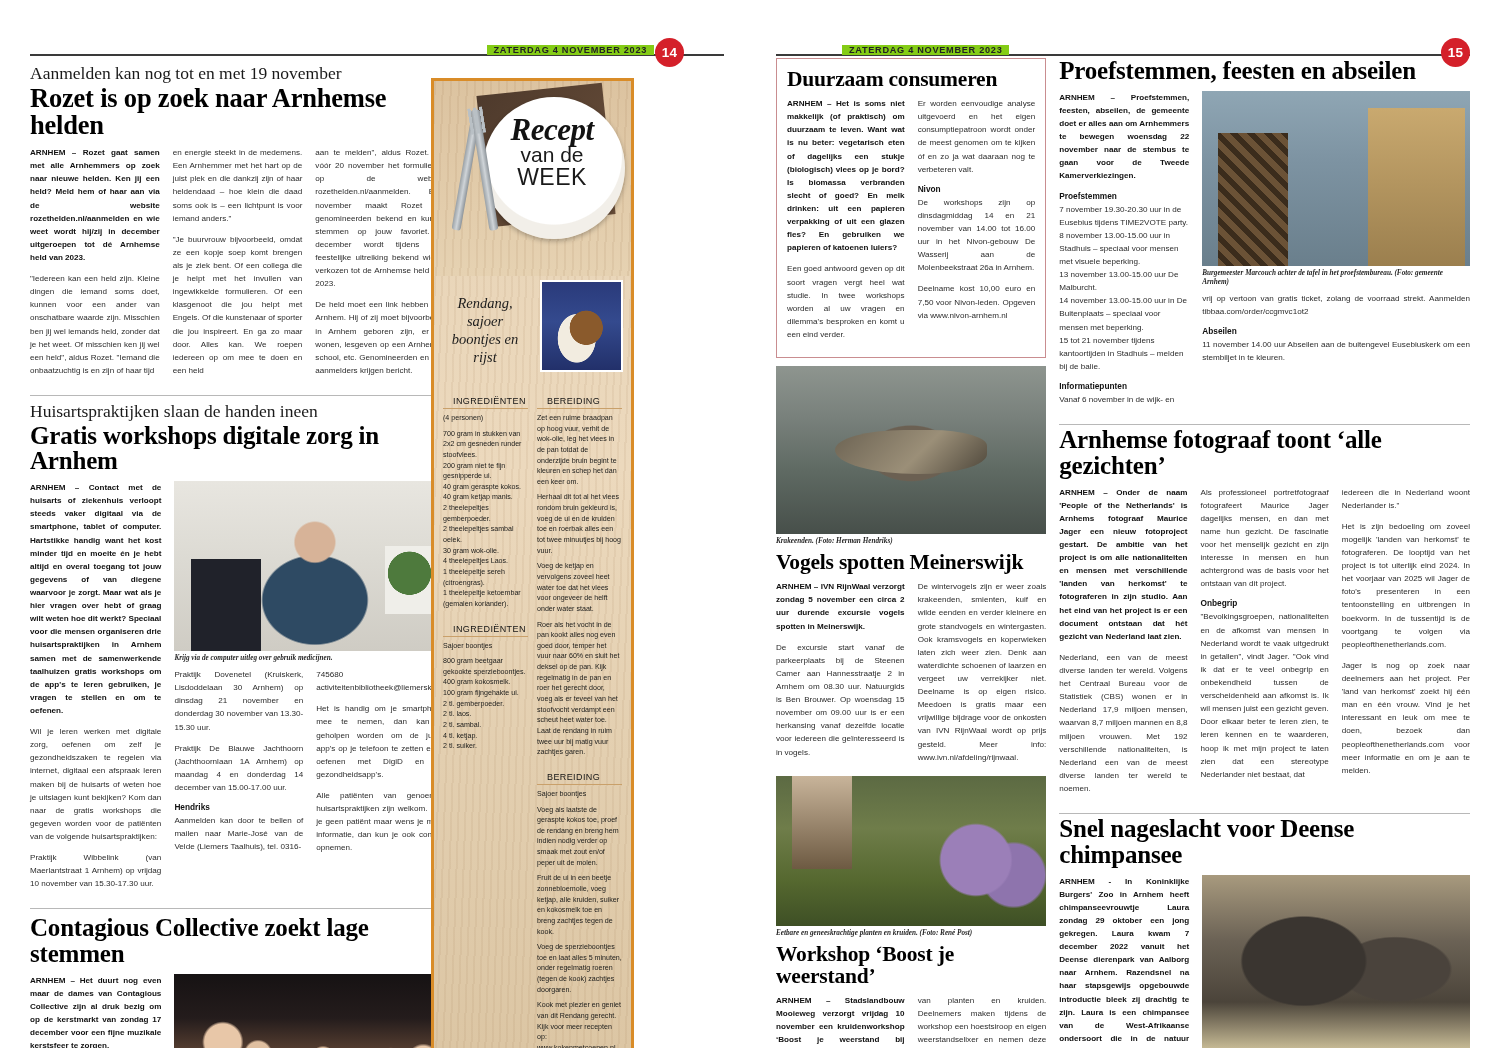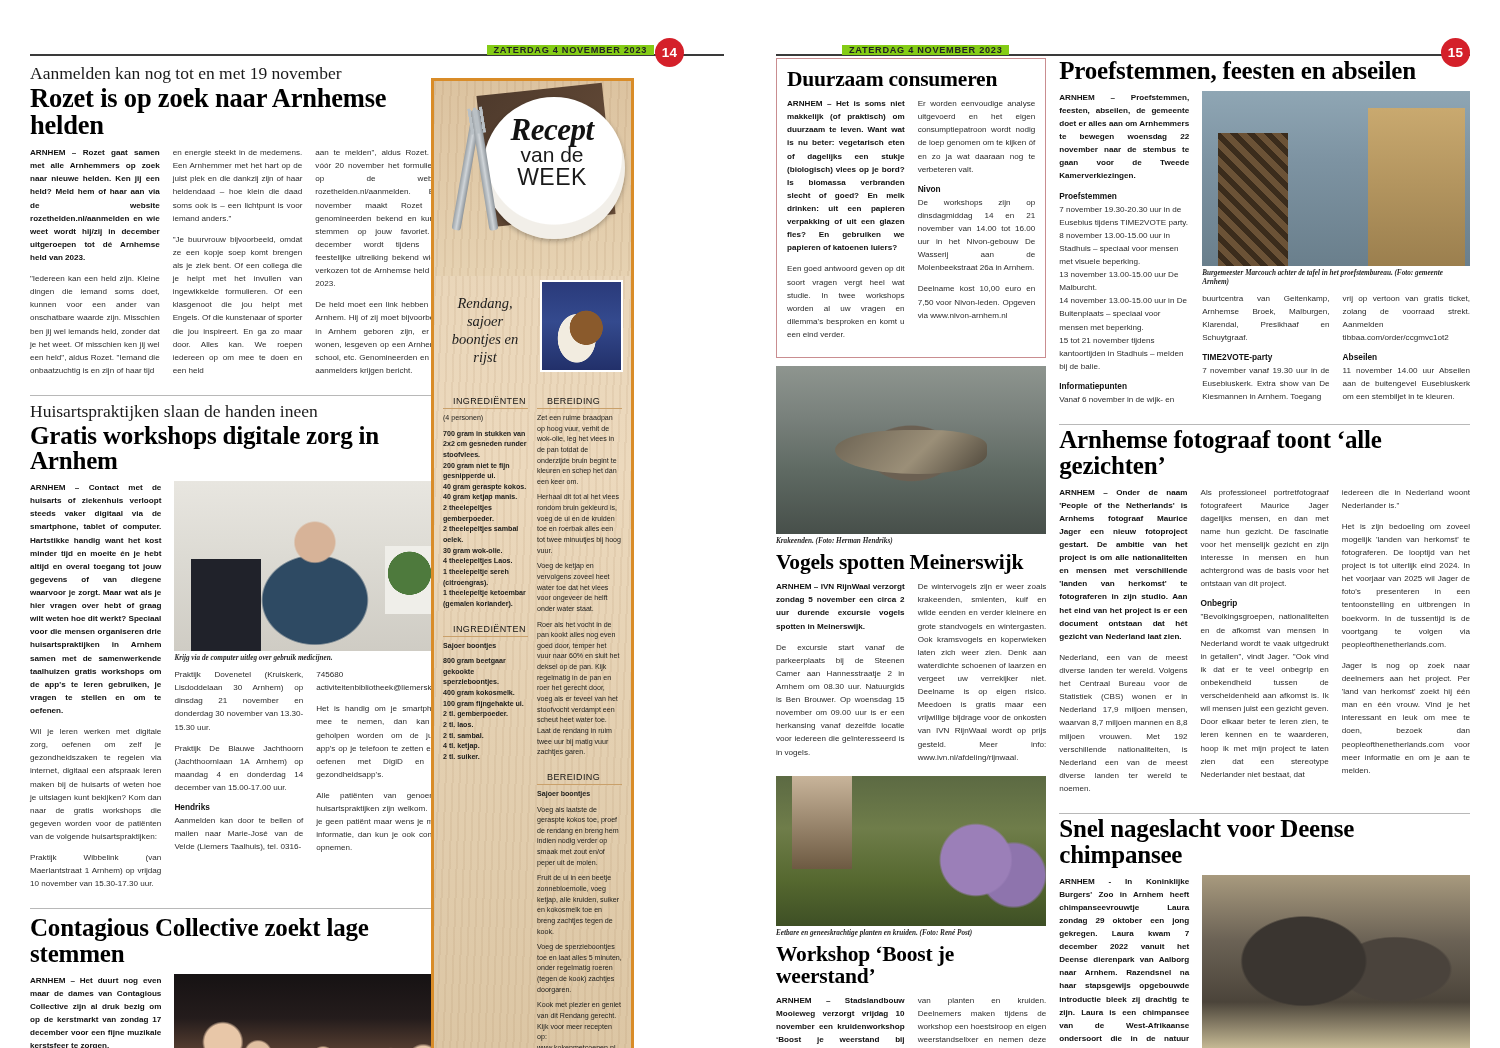--- a/index.html
+++ b/index.html
@@ -163,21 +163,21 @@
       radial-gradient(ellipse at 56% 52%, #8a5a2c 0 26%, rgba(0,0,0,0) 27%),
       radial-gradient(ellipse at 44% 64%, #f2ece0 0 30%, rgba(0,0,0,0) 31%),
       linear-gradient(180deg,#2a3a7a 0%,#344a8e 45%,#22306a 100%);
   }
 
   .recipe-cols { display:flex; gap:9px; padding:2px 9px 10px 9px; }
   .rc { flex:1; min-width:0; }
   .r-h { font-size:9px; font-weight:normal; letter-spacing:.4px; color:#141414; margin:14px 0 2px 0;padding-left:10px; }
   .r-rule { height:1px; background:#c9a06a; margin:0 0 4px 0; }
   .r-t { font-size:7.1px; line-height:1.5; color:#20201e; margin:0 0 5px 0; }
-  .r-b { font-weight:bold; }
+  .r-b { font-weight:normal; }
 
   
   .boxed { border:1.5px solid #c98d90; padding:9px 10px 8px 10px; }
   .mt8 { margin-top:8px; }
 </style>
 </head>
 <body>
 
 <div class="spread">
 
@@ -348,21 +348,21 @@
       <div class="col" style="flex:1;">
 
         <div class="boxed">
           <div class="headline h-md">Duurzaam consumeren</div>
           <div class="cols">
             <div class="col">
               <p class="body lead">ARNHEM – Het is soms niet makkelijk (of praktisch) om duurzaam te leven. Want wat is nu beter: vegetarisch eten of dagelijks een stukje (biologisch) vlees op je bord? Is biomassa verbranden slecht of goed? En melk drinken: uit een papieren verpakking of uit een glazen fles? En gebruiken we papieren of katoenen luiers?</p>
               <p class="body">Een goed antwoord geven op dit soort vragen vergt heel wat studie. In twee workshops worden al uw vragen en dilemma's besproken en komt u een eind verder.</p>
             </div>
             <div class="col">
-              <p class="body">Er worden eenvoudige analyse uitgevoerd en het eigen consumptiepatroon wordt nodig de loep genomen om te kijken óf en zo ja wat daaraan nog te verbeteren valt.</p>
+              <p class="body">Er worden eenvoudige analyse uitgevoerd en het eigen consumptiepatroon wordt onder de meest genomen om te kijken óf en zo ja wat daaraan nog te verbeteren valt.</p>
               <div class="subhead">Nivon</div>
               <p class="body">De workshops zijn op dinsdagmiddag 14 en 21 november van 14.00 tot 16.00 uur in het Nivon-gebouw De Wasserij aan de Molenbeekstraat 26a in Arnhem.</p>
               <p class="body">Deelname kost 10,00 euro en 7,50 voor Nivon-leden. Opgeven via www.nivon-arnhem.nl</p>
             </div>
           </div>
         </div>
 
         <div class="photo ph-duck mt8"></div>
         <div class="caption">Krakeenden. (Foto: Herman Hendriks)</div>
 
@@ -410,25 +410,20 @@
 14 november 13.00-15.00 uur in De Buitenplaats – speciaal voor mensen met beperking.
 15 tot 21 november tijdens kantoortijden in Stadhuis – melden bij de balie.</p>
               <div class="subhead">Informatiepunten</div>
               <p class="body">Vanaf 6 november in de wijk- en</p>
             </div>
             <div class="col" style="flex:2.06;">
               <div class="photo ph-vote"></div>
               <div class="caption">Burgemeester Marcouch achter de tafel in het proefstembureau. (Foto: gemeente Arnhem)</div>
               <div class="cols">
                 <div class="col">
-                  <p class="body">buurtcentra van Geitenkamp, Arnhemse Broek, Malburgen, Klarendal, Presikhaaf en Schuytgraaf.</p>
-                  <div class="subhead">TIME2VOTE-party</div>
-                  <p class="body">7 november vanaf 19.30 uur in de Eusebiuskerk. Extra show van De Kiesmannen in Arnhem. Toegang</p>
-                </div>
-                <div class="col">
                   <p class="body">vrij op vertoon van gratis ticket, zolang de voorraad strekt. Aanmelden tibbaa.com/order/ccgmvc1ot2</p>
                   <div class="subhead">Abseilen</div>
                   <p class="body">11 november 14.00 uur Abseilen aan de buitengevel Eusebiuskerk om een stembiljet in te kleuren.</p>
                 </div>
               </div>
             </div>
           </div>
         </div>
 
         <div class="rule"></div>

